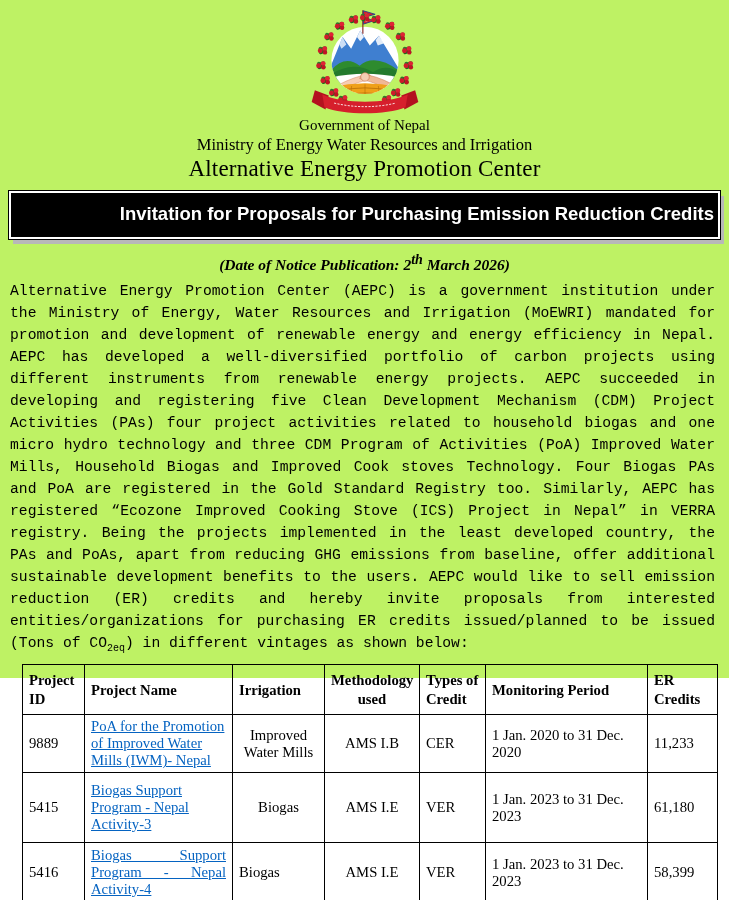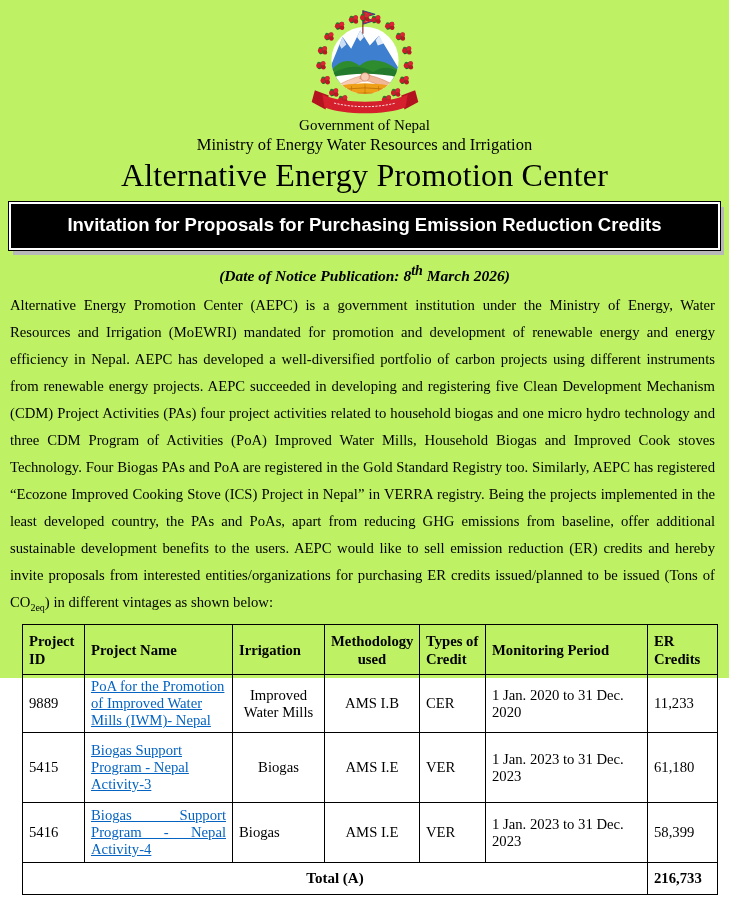--- a/index.html
+++ b/index.html
@@ -3,32 +3,32 @@
 <meta charset="utf-8">
 <style>
   html,body{margin:0;padding:0;background:#ffffff;}
   body{width:729px;height:900px;overflow:hidden;font-family:"Liberation Serif",serif;color:#000;}
   .page{position:relative;width:729px;height:678px;background:#bef264;}
 
   .emblem-wrap{text-align:center;padding-top:6px;height:110px;}
   .org{ text-align:center; line-height:1.25;}
   .org .gov{font-size:15px;}
   .org .ministry{font-size:16.5px;}
-  .org .center-name{font-size:32px;letter-spacing:.2px;}
+  .org .center-name{font-size:23px;letter-spacing:.2px;}
 
   .banner-outer{margin:6px 8px 0 8px;border:1.5px solid #000;padding:2px;
                 box-shadow:4px 5px 0 -1px var(--shadow);background:#fff;}
   .banner-inner{background:var(--banner-bg);color:var(--banner-text);
                 font-family:"Liberation Sans",sans-serif;font-weight:bold;
-                font-size:18.5px;text-align:center;padding:10px 4px 12px 4px;}
+                font-size:18.5px;text-align:right;padding:10px 4px 12px 4px;}
 
   .notice-date{text-align:center;font-weight:bold;font-style:italic;font-size:15.5px;margin-top:12px;}
   .notice-date sup{font-size:14px;}
 
-  .intro{margin:6px 14px 0 10px;font-size:14.7px;line-height:27px;text-align:justify;}
+  .intro{margin:6px 14px 0 10px;font-size:14.7px;line-height:22px;text-align:justify;font-family:Liberation Mono, monospace;}
   .intro sub{font-size:10px;}
 
   table.er{border-collapse:collapse;table-layout:fixed;margin:4px 0 0 22px;width:695px;
            font-size:14.7px;}
   table.er td{border:1.4px solid #000;vertical-align:middle;padding:3px 6px;}
   td.section-title{font-weight:bold;font-size:15px;padding:4px 8px;}
   tr.cols td{font-weight:bold;line-height:1.25;}
   td.c-center{text-align:center;}
   td.c-name{padding:3px 10px;}
   td.c-name.justify{text-align:justify;}
@@ -128,21 +128,21 @@
   <div class="org">
     <div class="gov">Government of Nepal</div>
     <div class="ministry">Ministry of Energy Water Resources and Irrigation</div>
     <div class="center-name">Alternative Energy Promotion Center</div>
   </div>
 
   <div class="banner-outer">
     <div class="banner-inner">Invitation for Proposals for Purchasing Emission Reduction Credits</div>
   </div>
 
-  <div class="notice-date"><span>(Date of Notice Publication: 8</span><sup>th</sup><span> March 2026)</span></div>
+  <div class="notice-date"><span>(Date of Notice Publication: 2</span><sup>th</sup><span> March 2026)</span></div>
 
   <p class="intro"><span>Alternative Energy Promotion Center (AEPC) is a government institution under the Ministry of Energy, Water Resources and Irrigation (MoEWRI) mandated for promotion and development of renewable energy and energy efficiency in Nepal. AEPC has developed a well-diversified portfolio of carbon projects using different instruments from renewable energy projects. AEPC succeeded in developing and registering five Clean Development Mechanism (CDM) Project Activities (PAs) four project activities related to household biogas and one micro hydro technology and three CDM Program of Activities (PoA) Improved Water Mills, Household Biogas and Improved Cook stoves Technology. Four Biogas PAs and PoA are registered in the Gold Standard Registry too. Similarly, AEPC has registered “Ecozone Improved Cooking Stove (ICS) Project in Nepal” in VERRA registry.  Being the projects implemented in the least developed country, the PAs and PoAs, apart from reducing GHG emissions from baseline, offer additional sustainable development benefits to the users. AEPC would like to sell emission reduction (ER) credits and hereby invite proposals from interested entities/organizations for purchasing ER credits issued/planned to be issued (Tons of CO</span><sub>2eq</sub><span>) in different vintages as shown below:</span></p>
 
   <table class="er">
     <colgroup>
       <col style="width:62px">
         <col style="width:148px">
         <col style="width:92px">
       <col style="width:95px">
         <col style="width:66px">

